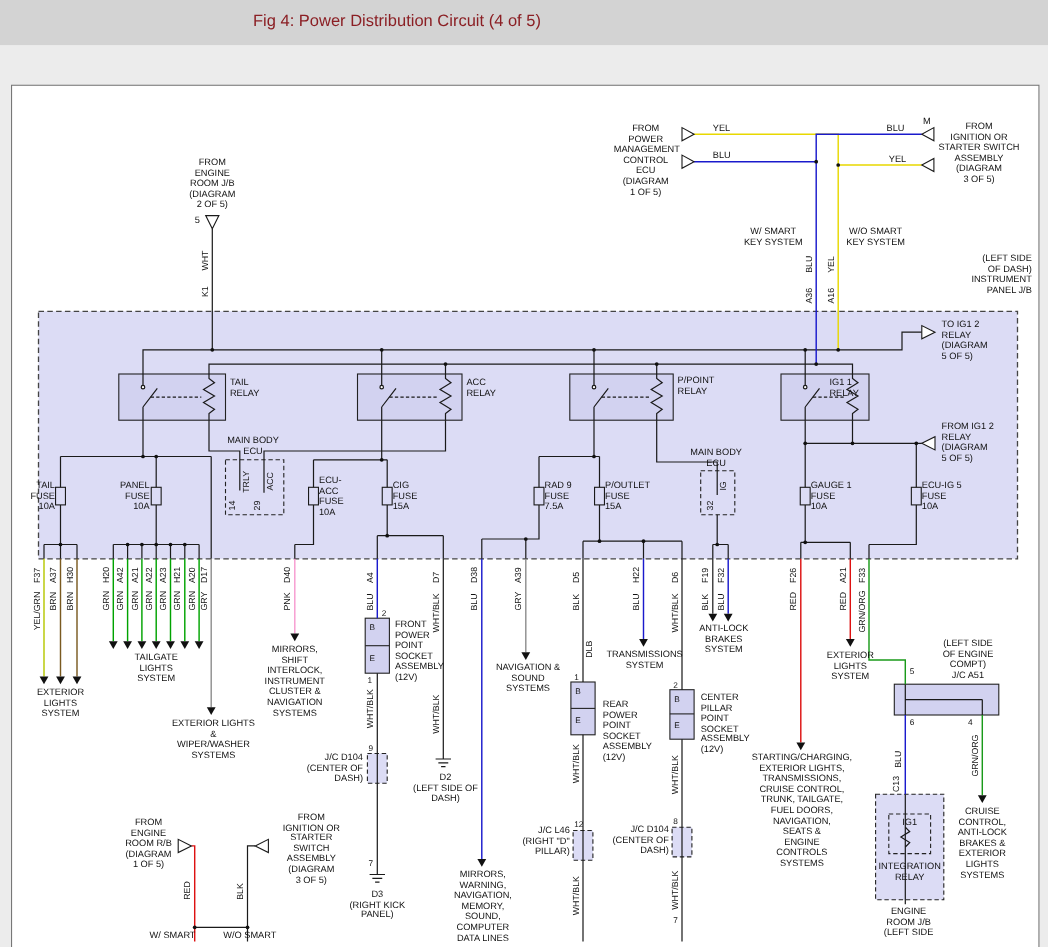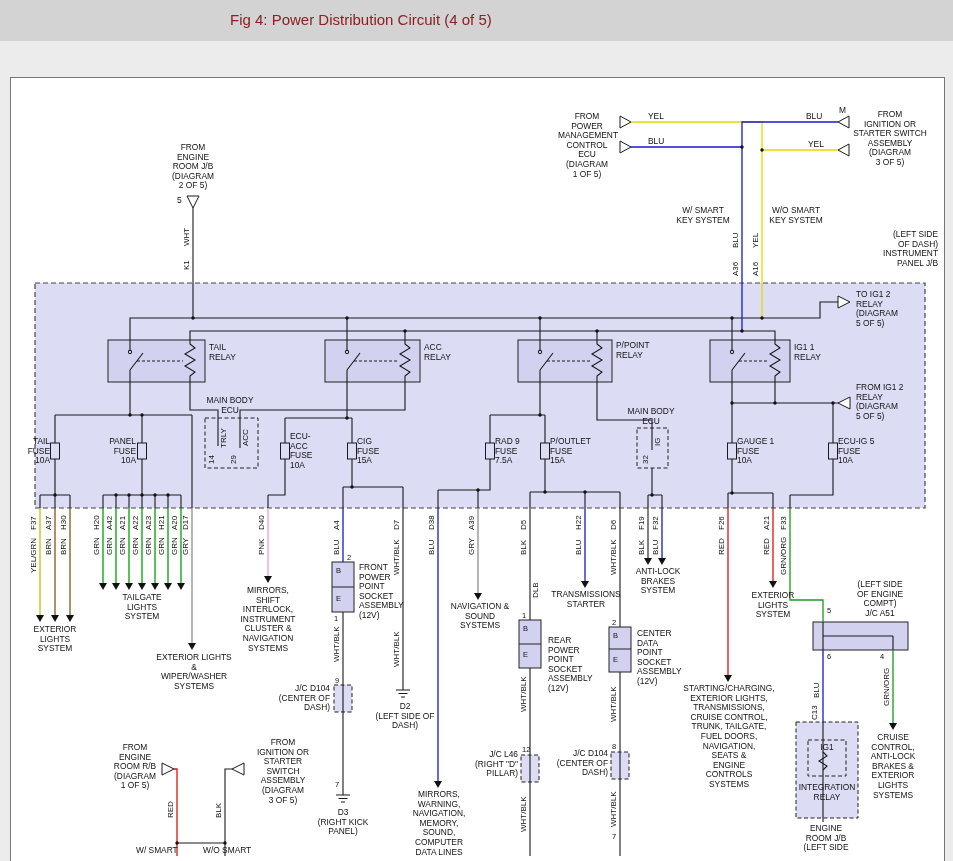--- a/index.html
+++ b/index.html
@@ -258,21 +258,21 @@
 <div class="lbl" style="left:856px;top:383px;width:56px">FROM IG1 2
 RELAY
 (DIAGRAM
 5 OF 5)</div>
 <div class="lbl" style="left:209px;top:343px;width:34px">TAIL
 RELAY</div>
 <div class="lbl" style="left:424px;top:343px;width:34px">ACC
 RELAY</div>
 <div class="lbl" style="left:616px;top:341px;width:42px">P/POINT
 RELAY</div>
-<div class="lbl" style="left:794px;top:343px;width:36px">IG1 1
+<div class="lbl" style="left:754px;top:343px;width:36px">IG1 1
 RELAY</div>
 <div class="lbl c" style="left:202px;top:396px;width:56px">MAIN BODY
 ECU</div>
 <div class="v" style="left:219px;top:448px">TRLY</div>
 <div class="v" style="left:241px;top:446px">ACC</div>
 <div class="v" style="left:207px;top:464px">14</div>
 <div class="v" style="left:229px;top:464px">29</div>
 <div class="lbl c" style="left:623px;top:407px;width:56px">MAIN BODY
 ECU</div>
 <div class="v" style="left:653px;top:446px">IG</div>
@@ -410,26 +410,26 @@
 SOCKET
 ASSEMBLY
 (12V)</div>
 <div class="v" style="left:519px;top:712px">WHT/BLK</div>
 <div class="pin" style="left:522px;top:745px">12</div>
 <div class="lbl r" style="left:460px;top:750px;width:58px">J/C L46
 (RIGHT "D"
 PILLAR)</div>
 <div class="v" style="left:519px;top:832px">WHT/BLK</div>
 <div class="lbl c" style="left:548px;top:590px;width:76px">TRANSMISSIONS
-STARTER</div>
+SYSTEM</div>
 <div class="pin" style="left:612px;top:618px">2</div>
 <div class="pin" style="left:613px;top:631px">B</div>
 <div class="pin" style="left:613px;top:655px">E</div>
 <div class="lbl" style="left:637px;top:629px;width:48px">CENTER
-DATA
+PILLAR
 POINT
 SOCKET
 ASSEMBLY
 (12V)</div>
 <div class="v" style="left:609px;top:722px">WHT/BLK</div>
 <div class="pin" style="left:612px;top:742px">8</div>
 <div class="lbl r" style="left:550px;top:749px;width:58px">J/C D104
 (CENTER OF
 DASH)</div>
 <div class="v" style="left:609px;top:827px">WHT/BLK</div>

